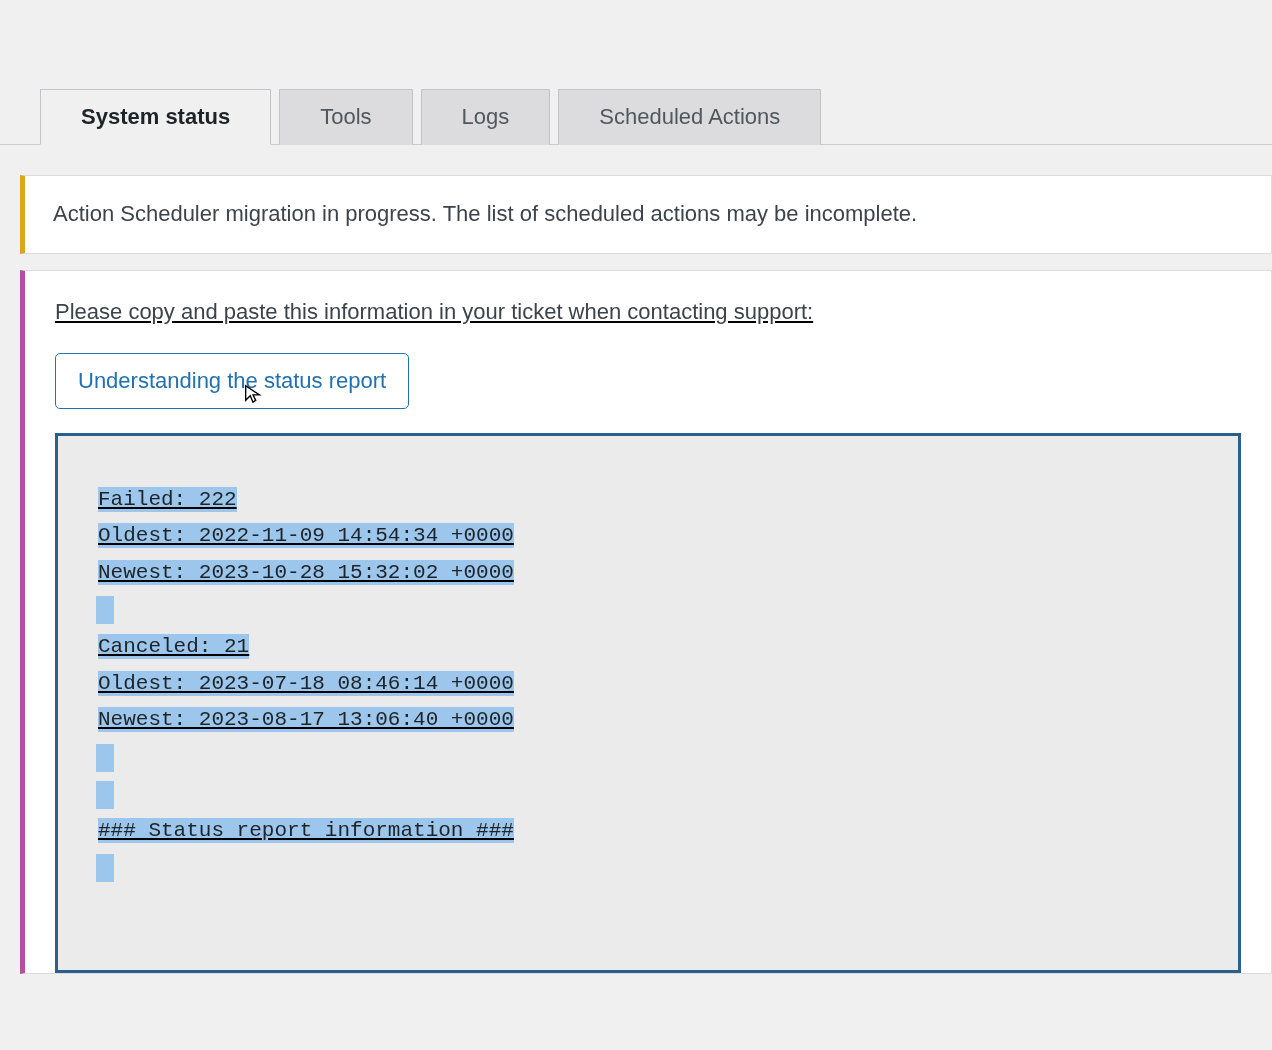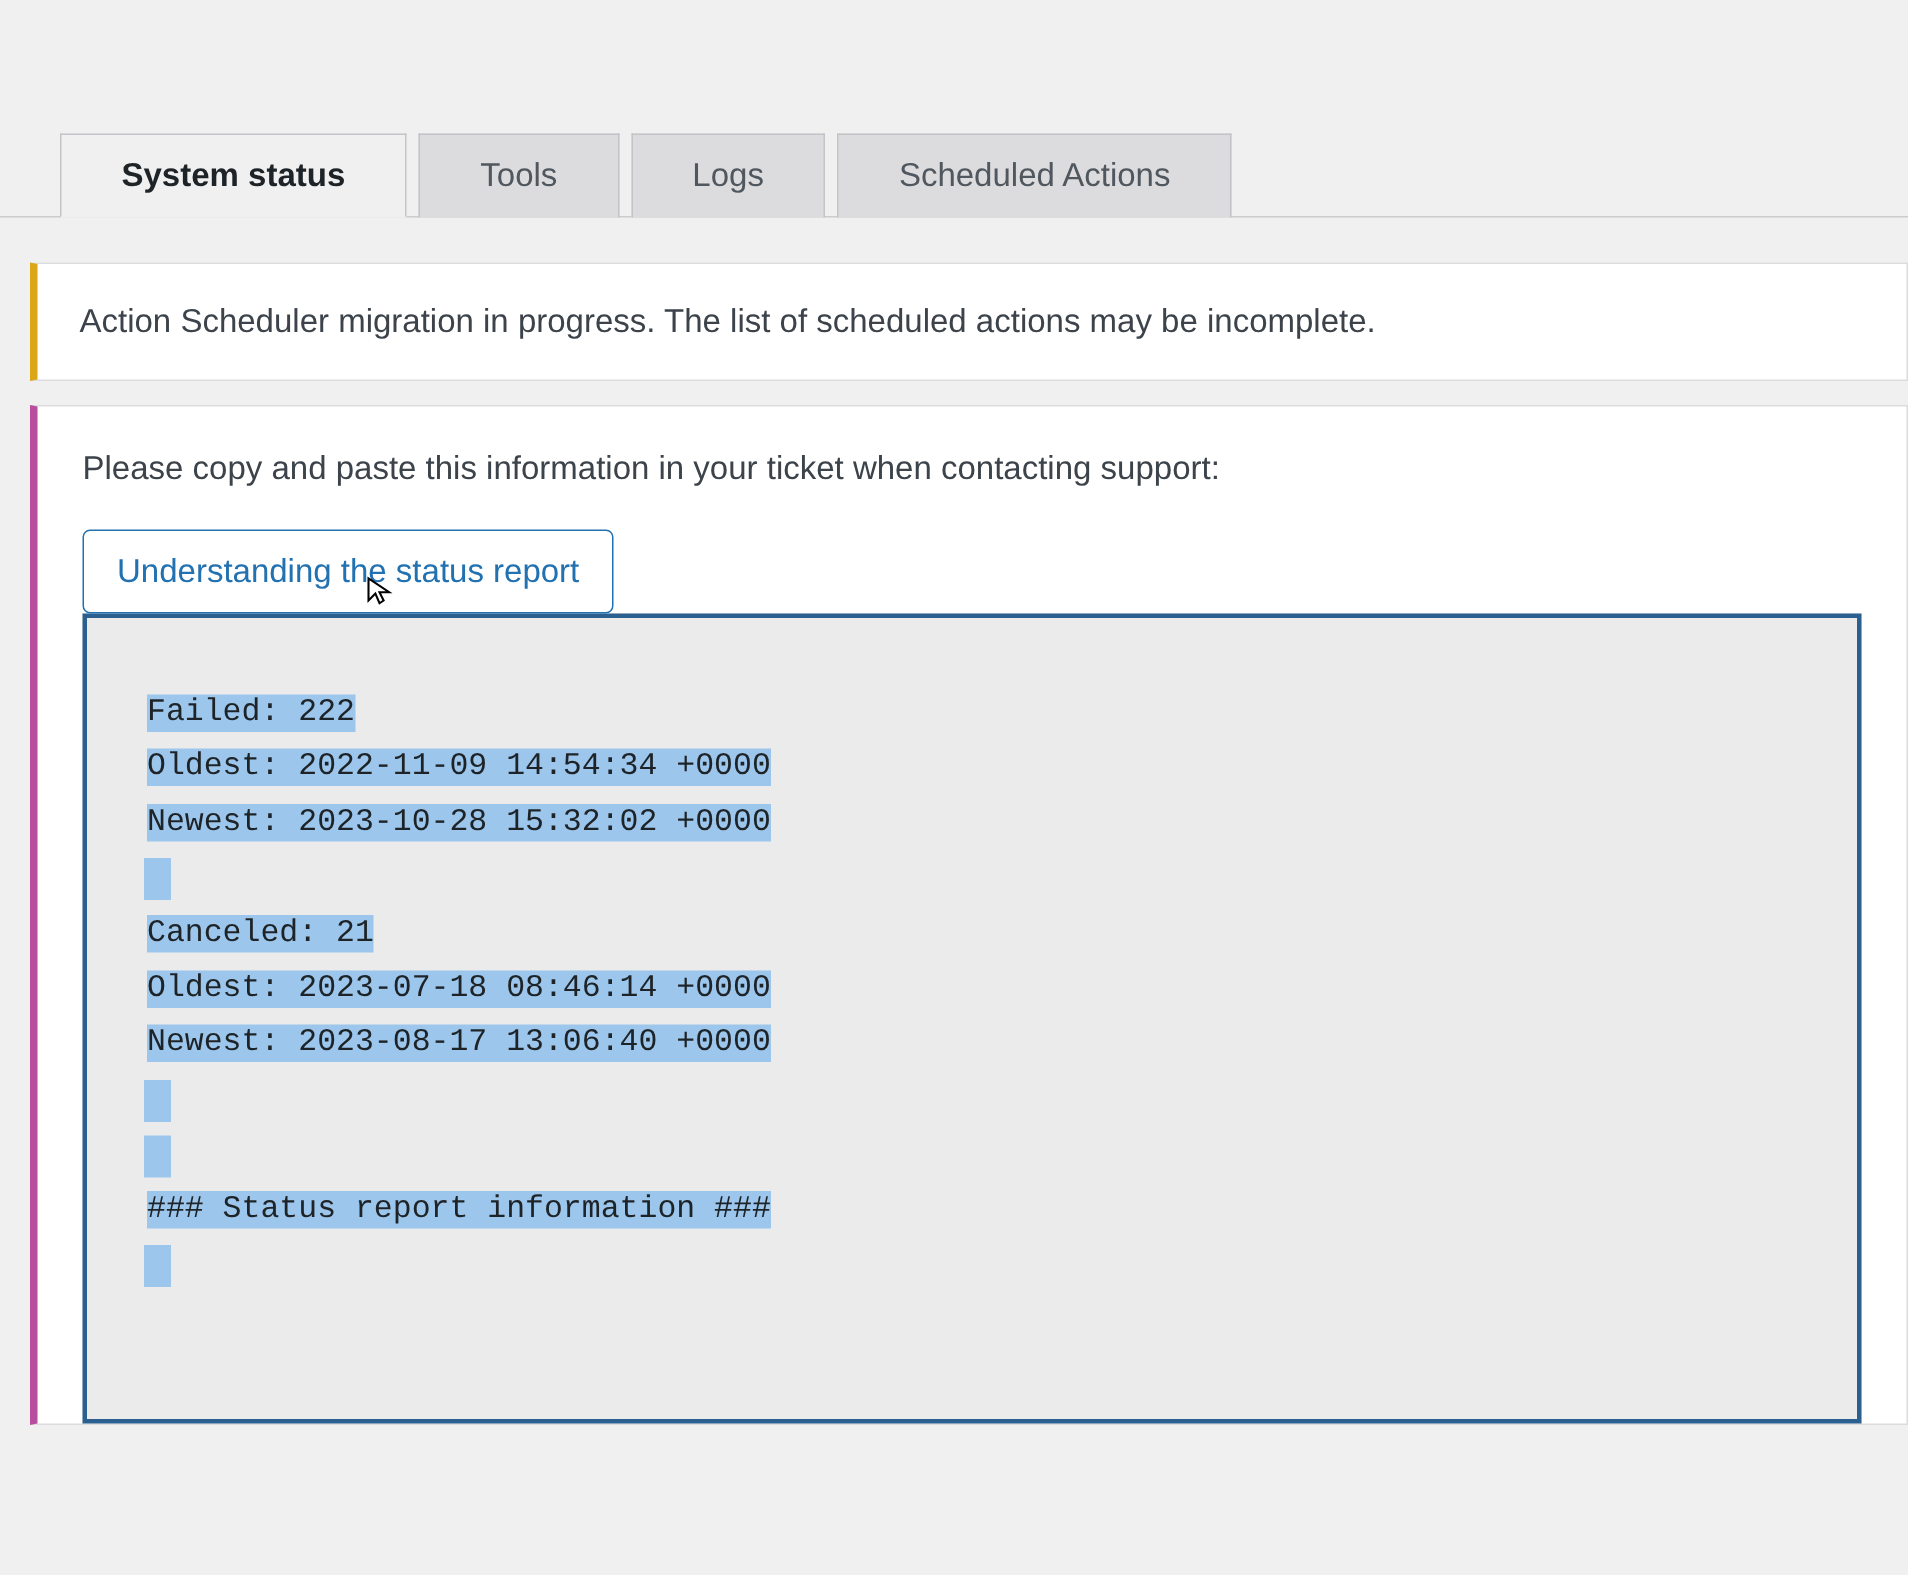--- a/index.html
+++ b/index.html
@@ -48,35 +48,37 @@
       margin-bottom: 16px;
       font-size: 22px;
       color: #3c434a;
       line-height: 1.3;
     }
     .main-box {
       background: #ffffff;
       border: 1px solid #dcdcde;
       border-left: 5px solid #b84f9e;
       padding: 28px 30px 0 30px;
+      text-decoration: underline;
     }
     .intro-text {
       font-size: 22px;
       color: #3c434a;
       margin-bottom: 28px;
     }
     .link-button {
       display: inline-block;
       border: 1.5px solid #2271b1;
       border-radius: 5px;
       padding: 14px 22px;
       font-size: 22px;
       color: #2271b1;
       background: #ffffff;
       cursor: pointer;
+      margin-bottom: 24px;
       text-decoration: none;
       position: relative;
     }
     .cursor-icon {
       position: absolute;
       left: 186px;
       top: 28px;
       font-size: 20px;
       color: #000;
       pointer-events: none;

